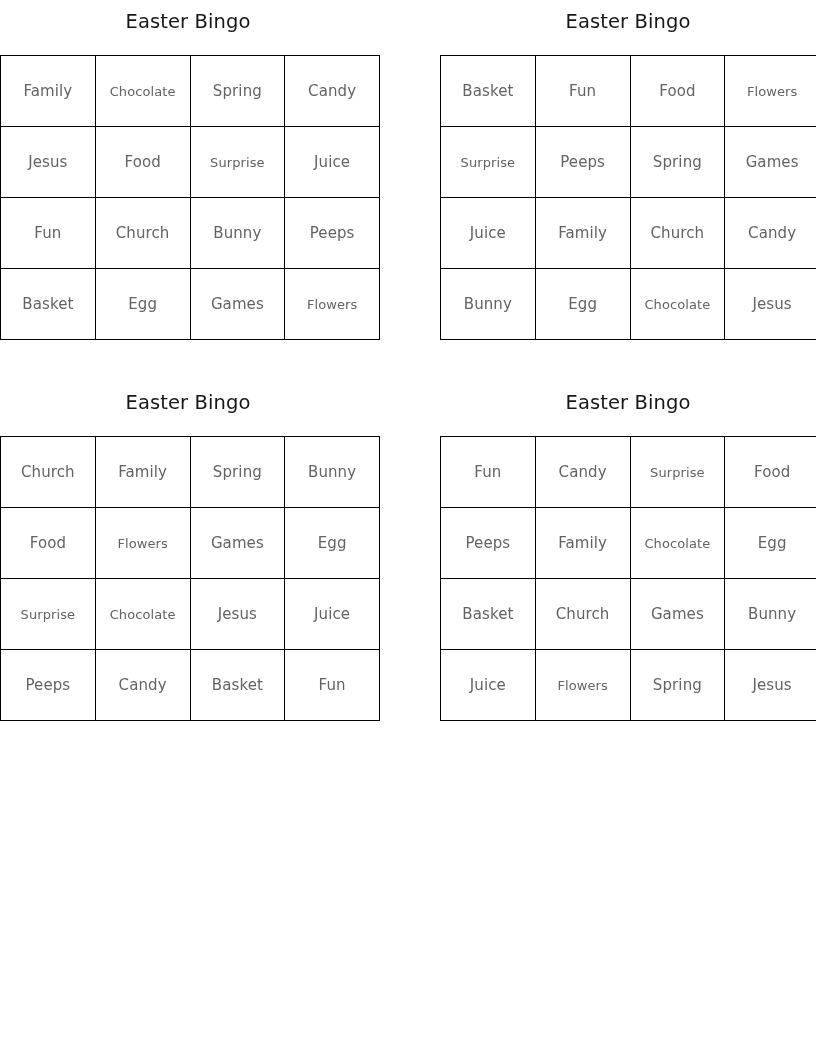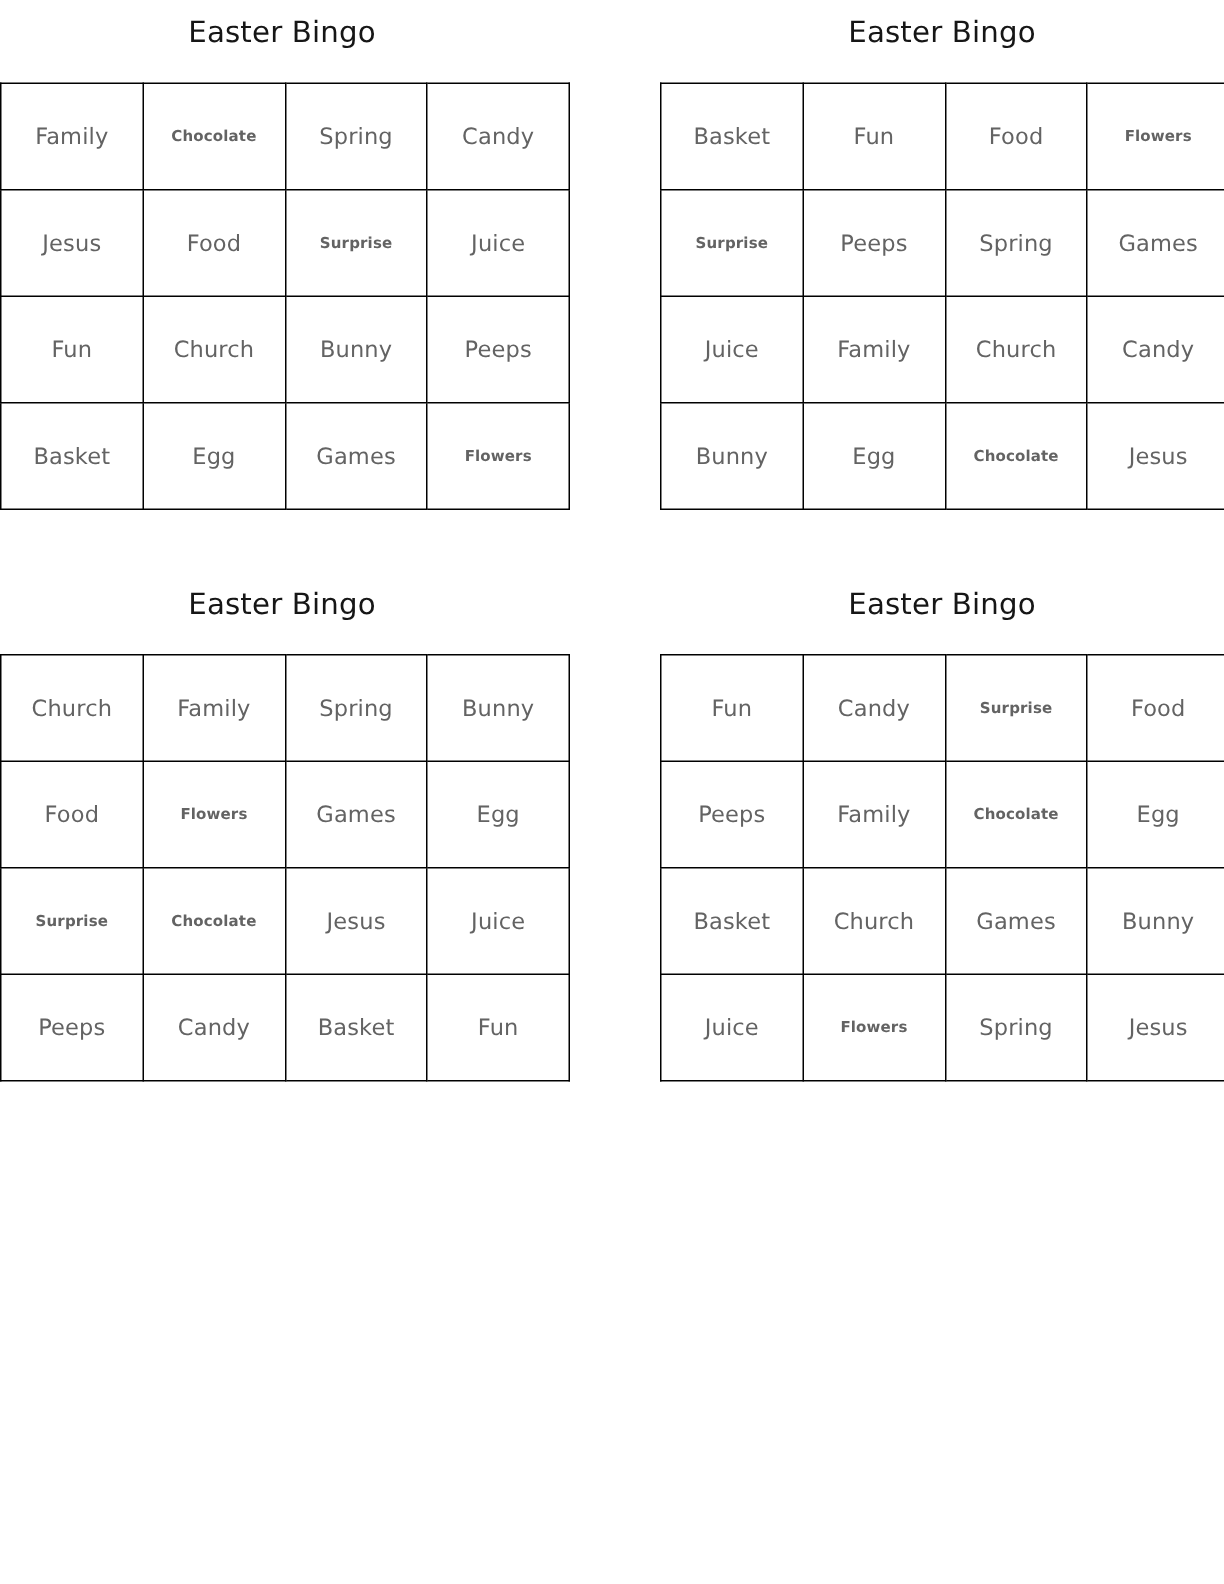--- a/index.html
+++ b/index.html
@@ -59,23 +59,22 @@
     padding: 0;
     color: #636363;
     font-size: 15px;
     line-height: 17px;
     font-weight: 400;
     letter-spacing: 0.1px;
     overflow: hidden;
   }
   
   .bingo-grid td.small {
-    font-size: 10px;
+    font-size: 13px;
     line-height: 13px;
-    font-weight: bold;
   }
 
   .cell-text {
     display: block;
     width: 100%;
   }
 </style>
 </head>
 <body>
 

